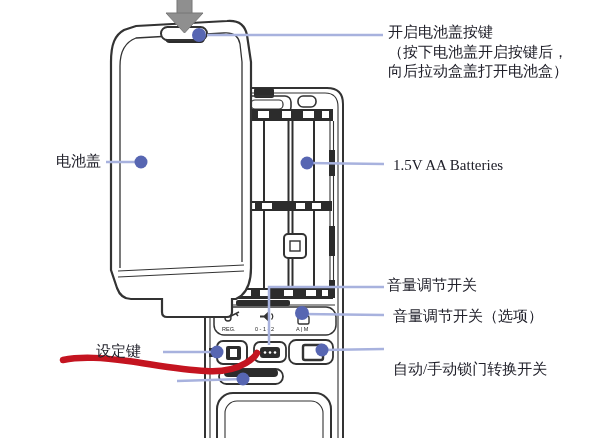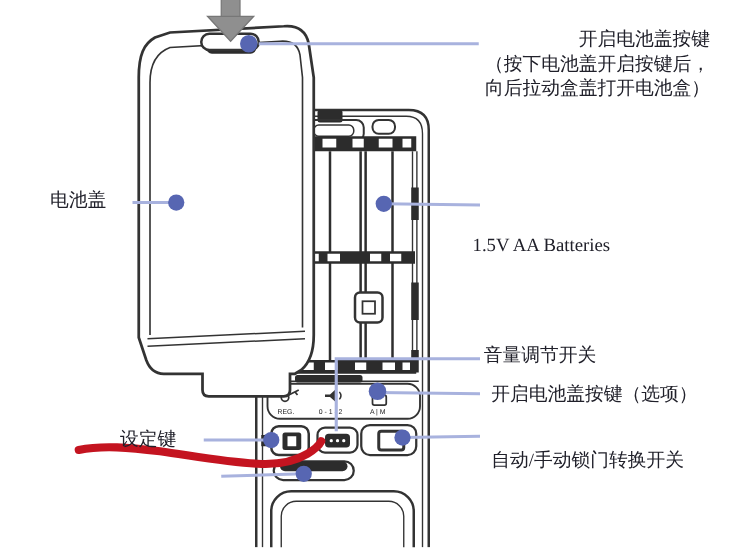--- a/index.html
+++ b/index.html
@@ -1,21 +1,21 @@
 <!DOCTYPE html>
 <html><head>
 <meta charset="utf-8">
 <style>
   html,body{margin:0;padding:0;background:#fff;}
   #stage{
     position:relative;width:600px;height:438px;background:#ffffff;overflow:hidden;
     font-family:"Liberation Serif","DejaVu Serif",serif;color:#20202a;
   }
   #art{position:absolute;left:0;top:0;}
-  .lbl{position:absolute;font-size:15px;line-height:19.5px;white-space:nowrap;color:#20202a;text-align:right;}
+  .lbl{position:absolute;font-size:15px;line-height:19.5px;white-space:nowrap;color:#20202a;}
   .note-block div{white-space:nowrap;}
 </style>
 </head>
 <body>
 
 <div id="stage">
 
   <svg id="art" width="600" height="438" viewBox="0 0 600 438">
 
     <g stroke="#333" fill="none" stroke-width="2">
@@ -180,20 +180,20 @@
     <path d="M63,360 C82,356 104,358 128,361 C156,365 182,370 206,371
              C222,372 236,369 246,363 C251,360 255,357 257,353" fill="none" stroke="#c41420" stroke-width="6.5" stroke-linecap="round"></path>
   </svg>
 
   <div class="lbl note-block" style="left:388px;top:23px;">
     <div>开启电池盖按键</div>
     <div>（按下电池盖开启按键后，</div>
     <div>向后拉动盒盖打开电池盒）</div>
   </div>
 
-  <div class="lbl" style="left:40px;top:152px;">电池盖</div>
-  <div class="lbl" style="left:378px;top:156px;margin-top:32px;">1.5V AA Batteries</div>
+  <div class="lbl" style="left:56px;top:152px;">电池盖</div>
+  <div class="lbl" style="left:393px;top:156px;">1.5V AA Batteries</div>
   <div class="lbl" style="left:387px;top:276px;">音量调节开关</div>
-  <div class="lbl" style="left:393px;top:307px;">开启电池盖按键（选项）</div>
+  <div class="lbl" style="left:393px;top:307px;">音量调节开关（选项）</div>
   <div class="lbl" style="left:393px;top:360px;">自动/手动锁门转换开关</div>
   <div class="lbl" style="left:96px;top:343px;font-family:Liberation Mono, monospace;">设定键</div>
 
 </div>
 
 </body></html>

